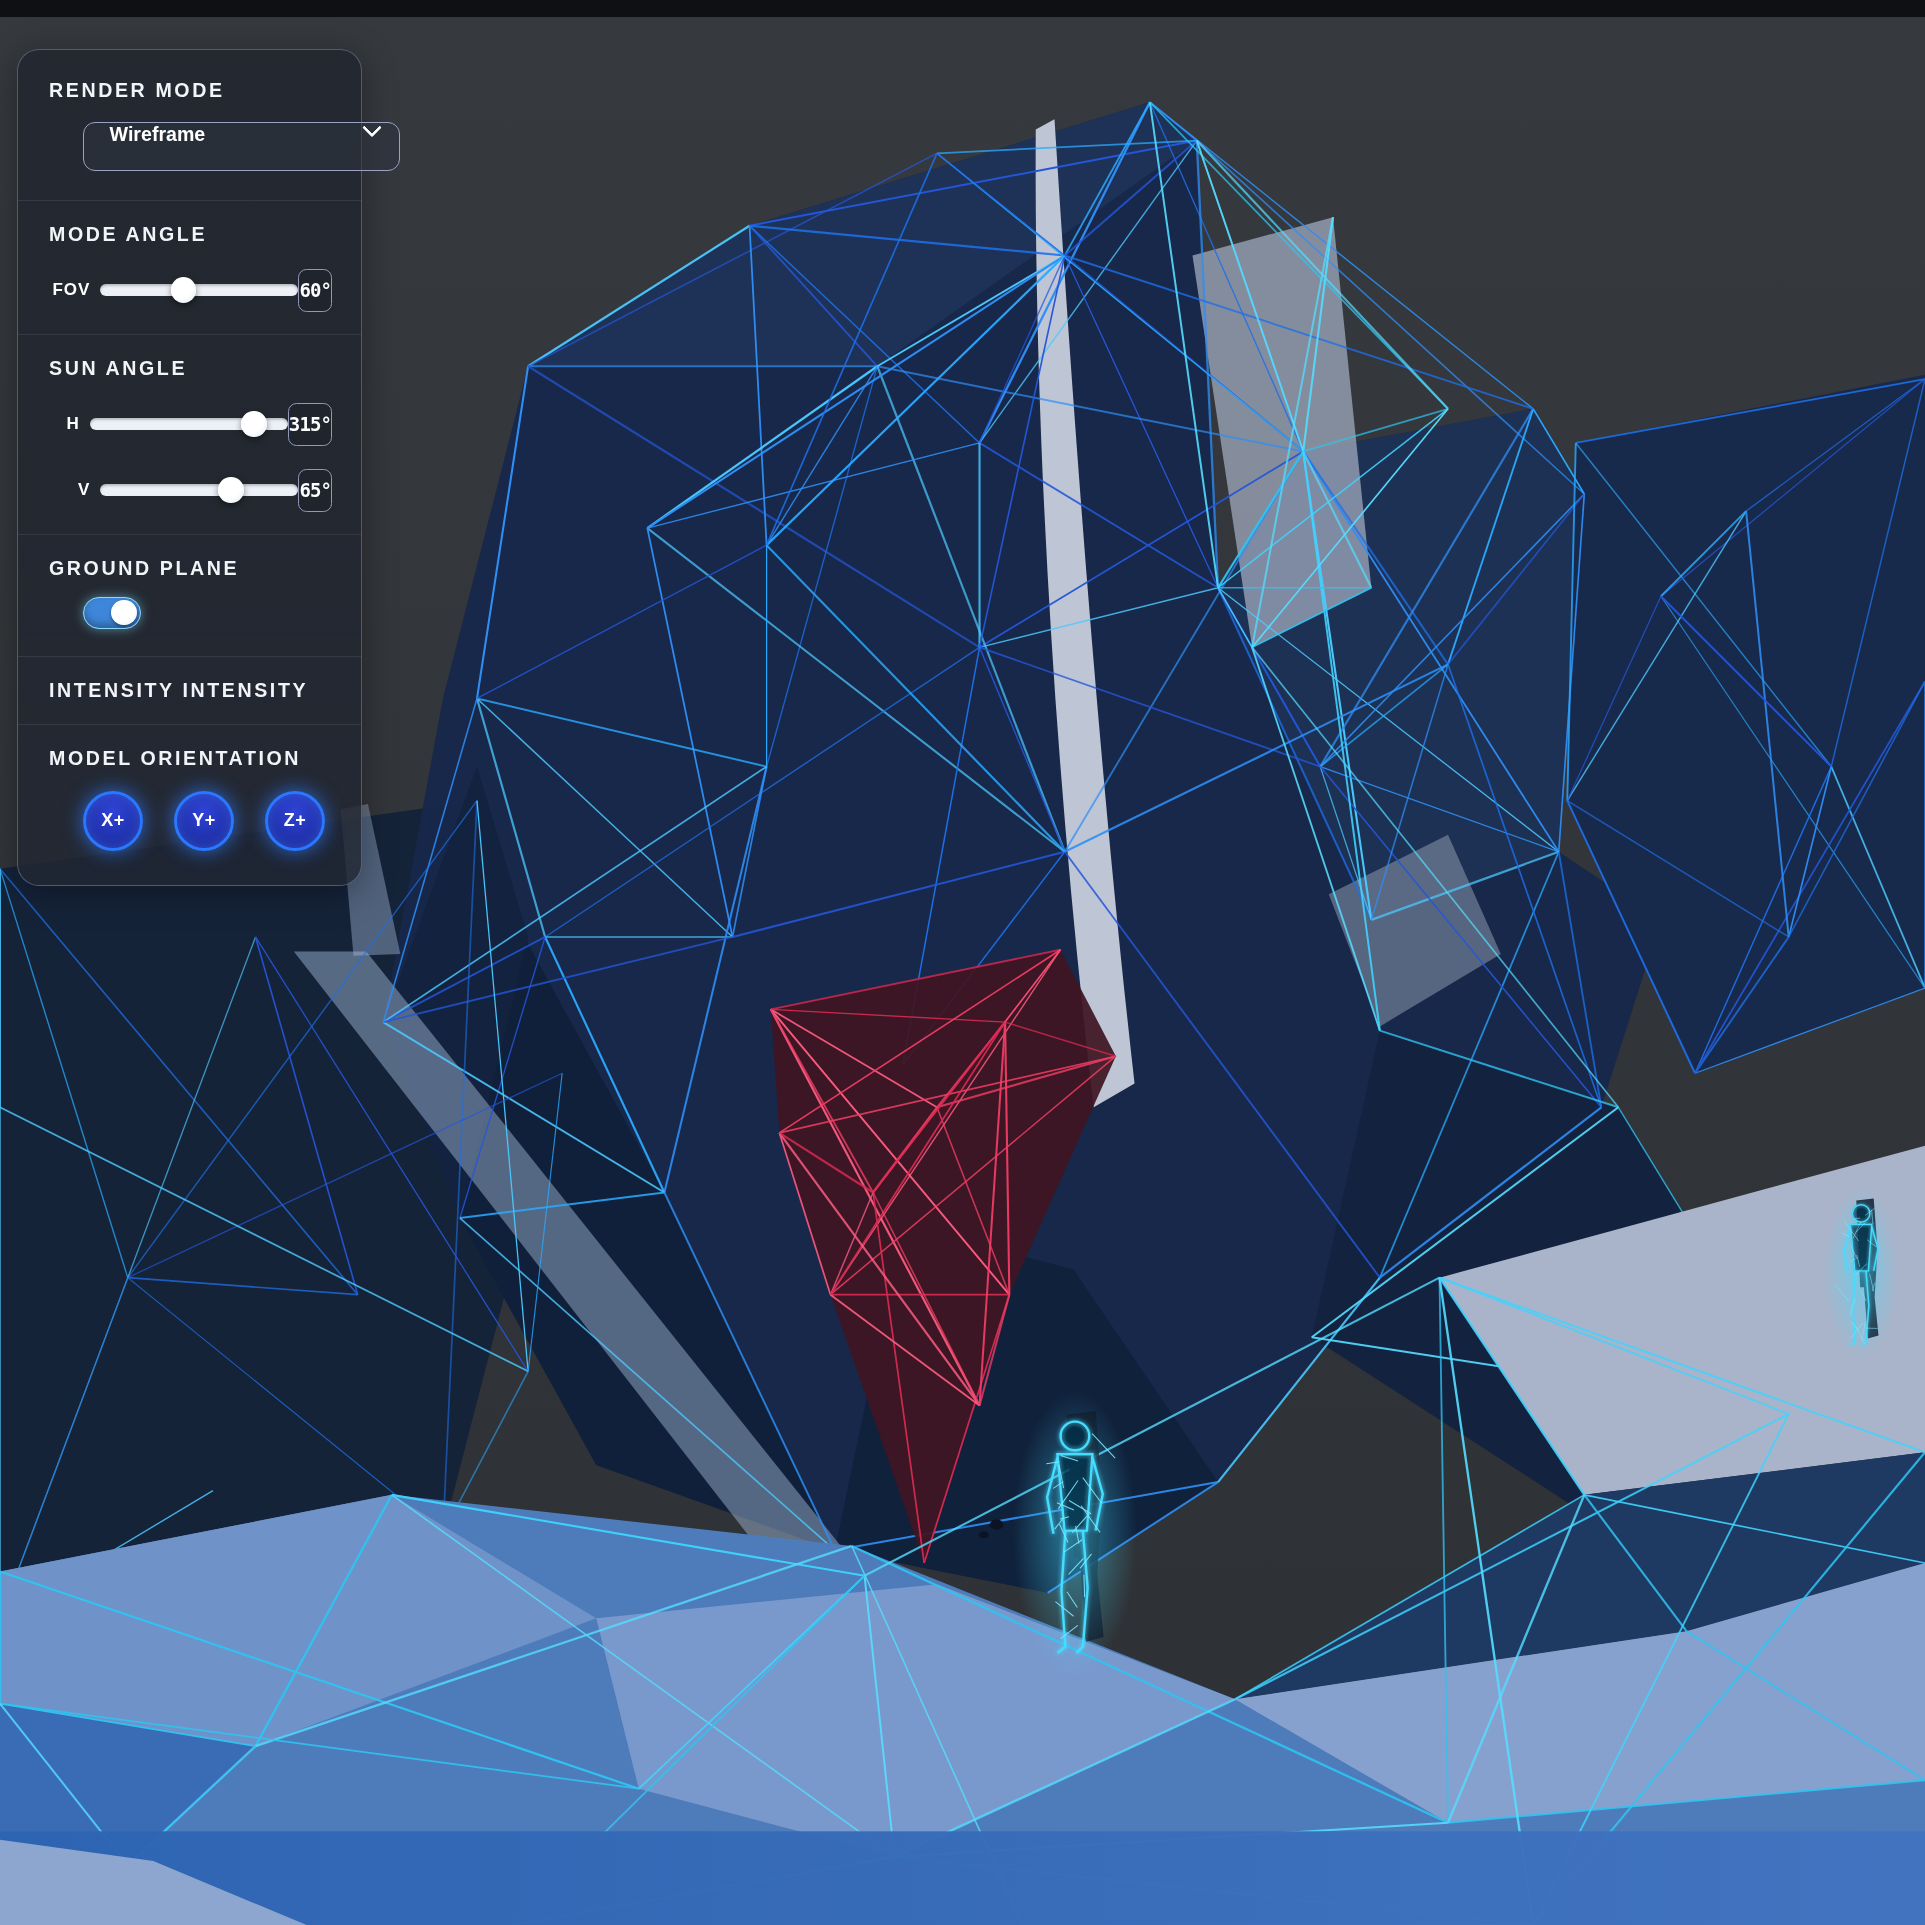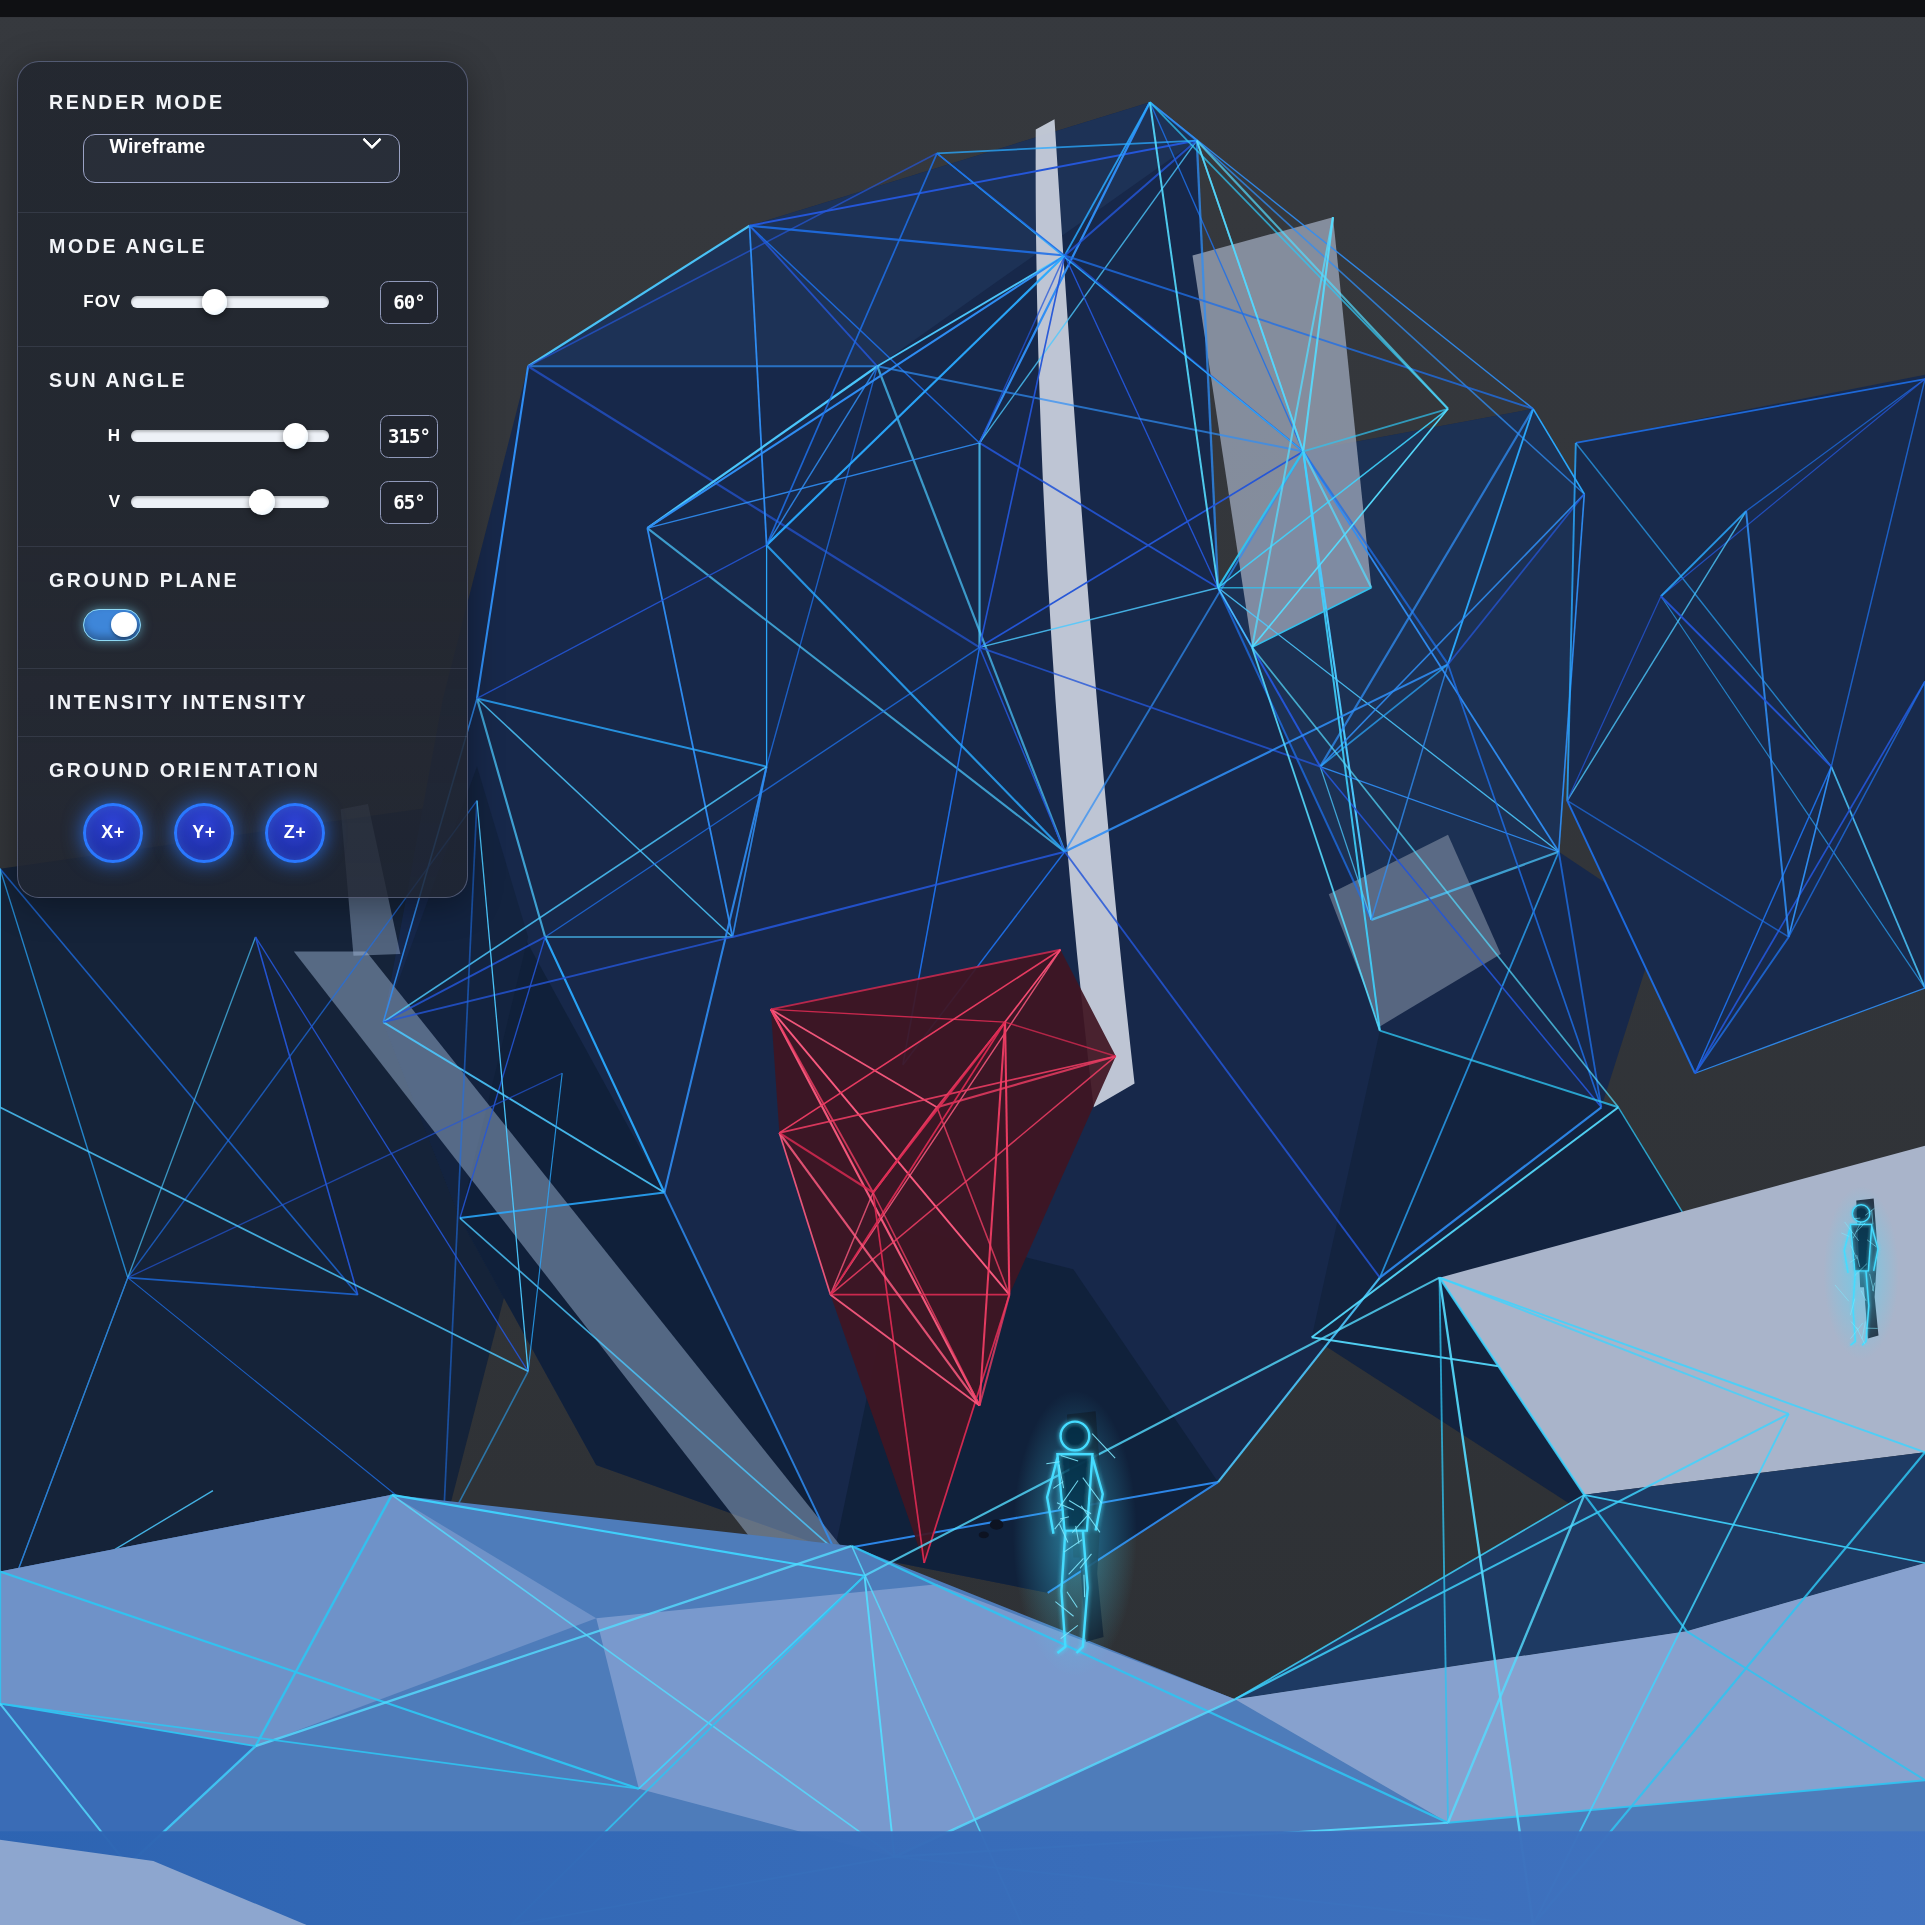--- a/index.html
+++ b/index.html
@@ -5,21 +5,21 @@
   html,body{margin:0;padding:0;}
   body{
     width:1925px;height:1925px;position:relative;overflow:hidden;
     background:#313439;
     font-family:"Liberation Sans",sans-serif;
   }
   #scene{position:absolute;left:0;top:0;width:1925px;height:1925px;display:block;}
 
   
   .panel{
-    position:absolute;left:17px;top:61px;width:451px;
+    position:absolute;left:17px;top:49px;width:345px;
     box-sizing:border-box;
     border-radius:22px;
     background:linear-gradient(rgba(35,39,48,.93) 55%, rgba(33,38,50,.82));
     border:1.7px solid rgba(130,140,180,.5);
     box-shadow:0 6.8px 34px rgba(0,0,0,.35);
     color:#eef0f5;
   }
   .section{padding:22px 29px 22px 31px;border-top:1.7px solid rgba(155,165,200,.14);}
   .section:first-child{border-top:none;padding-top:29px;}
   .sec-label{
@@ -490,21 +490,21 @@
     <div class="toggle on" id="gp-toggle">
       <div class="knob"></div>
     </div>
   </div>
 
   <div class="section">
     <div class="sec-label">INTENSITY INTENSITY</div>
   </div>
 
   <div class="section">
-    <div class="sec-label">GROUND ORIENTATION</div>
+    <div class="sec-label">MODEL ORIENTATION</div>
     <div class="orb-row">
       <button class="orb">X+</button>
       <button class="orb">Y+</button>
       <button class="orb">Z+</button>
     </div>
   </div>
 </div>
 
 
 </body></html>

